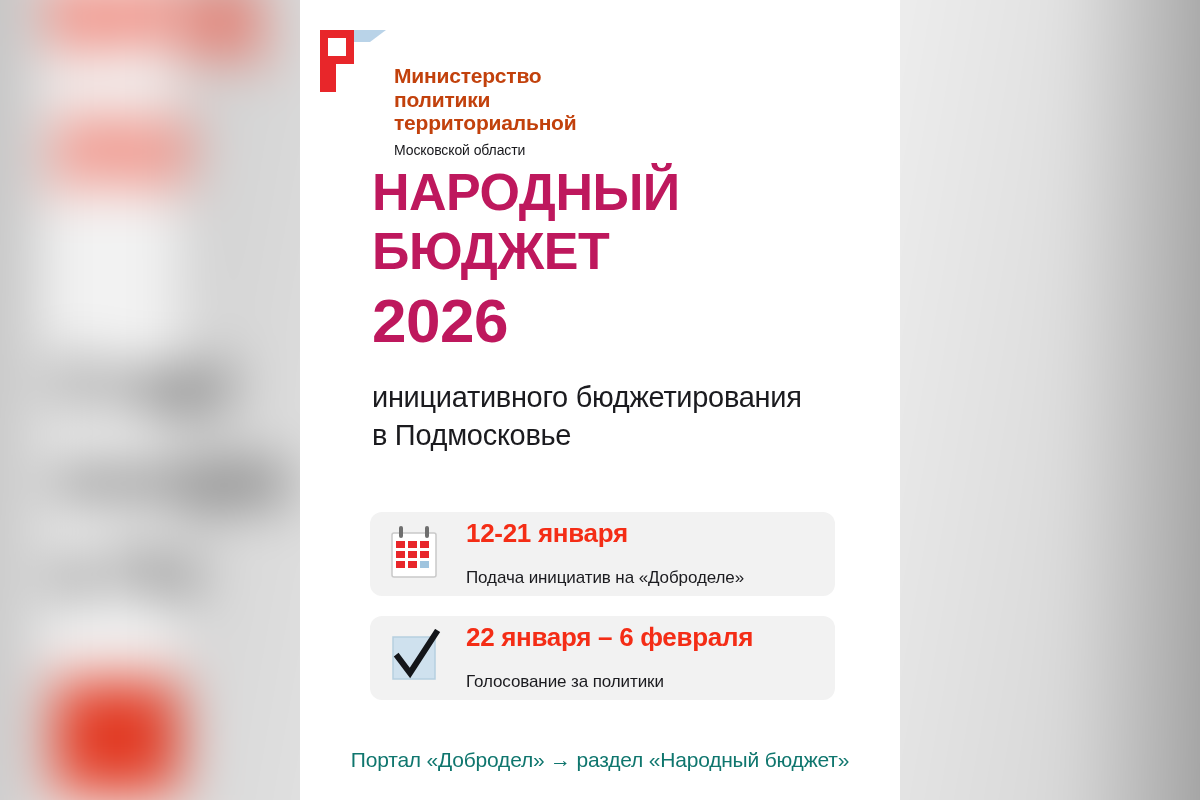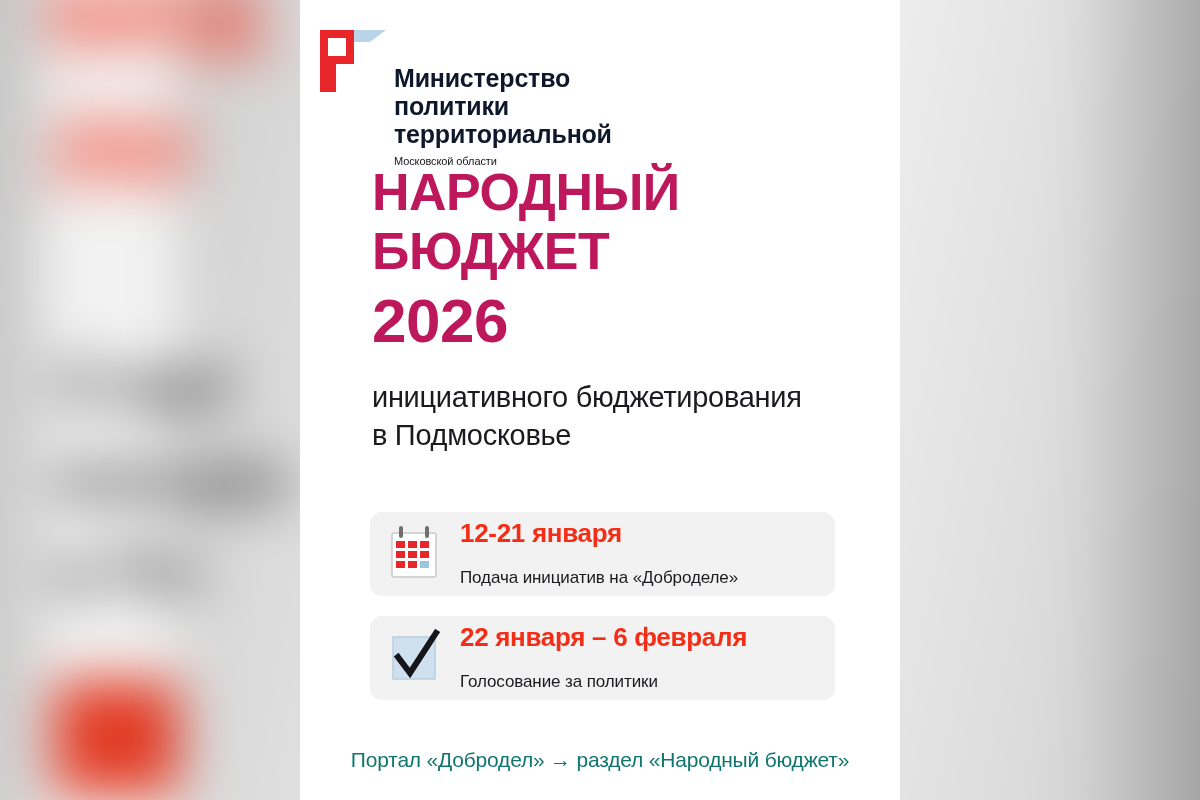--- a/index.html
+++ b/index.html
@@ -95,29 +95,29 @@
     width: 66px;
     height: 62px;
   }
   .logo-text {
     position: absolute;
     left: 74px;
     top: 42px;
     width: 250px;
   }
   .logo-line {
-    color: #0f172a;
-    font-weight: bold;
-    font-size: 25px;
+    color: #c2410c;
+    font-weight: bold;
+    font-size: 21px;
     line-height: 1.12;
     letter-spacing: -0.2px;
   }
   .logo-sub {
     color: #17171b;
-    font-size: 11px;
+    font-size: 14px;
     margin-top: 7px;
     letter-spacing: -0.1px;
   }
 
   .headline {
     position: absolute;
     left: 72px;
     top: 163px;
     width: 500px;
   }
@@ -147,21 +147,21 @@
   .info-card {
     position: absolute;
     left: 70px;
     width: 465px;
     background: #f2f2f2;
     border-radius: 12px;
     padding: 14px 16px;
     box-sizing: border-box;
     display: flex;
     align-items: center;
-    gap: 18px;
+    gap: 24px;
   }
   .info-card.c1 { top: 512px; height: 84px; }
   .info-card.c2 { top: 616px; height: 84px; }
 
   .card-icon {
     width: 56px;
     height: 58px;
     flex: 0 0 56px;
     position: relative;
   }

